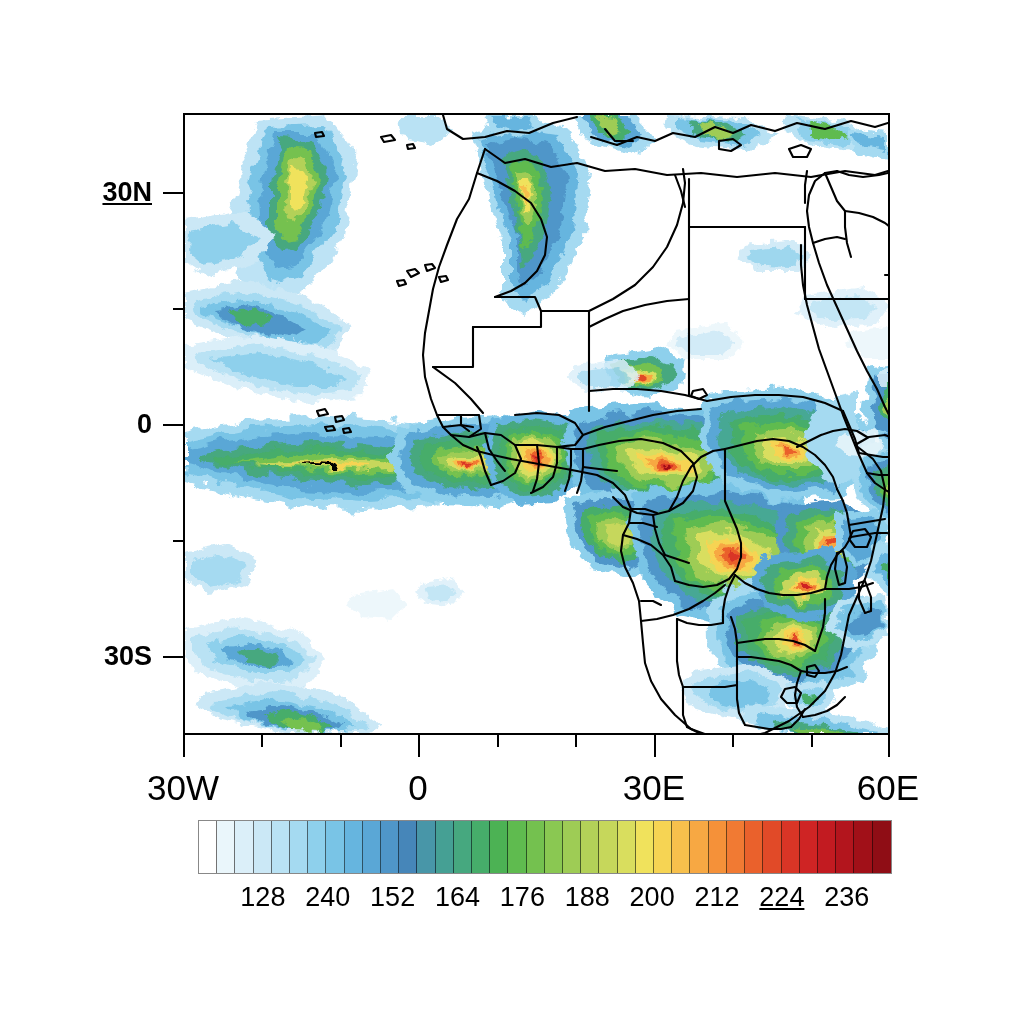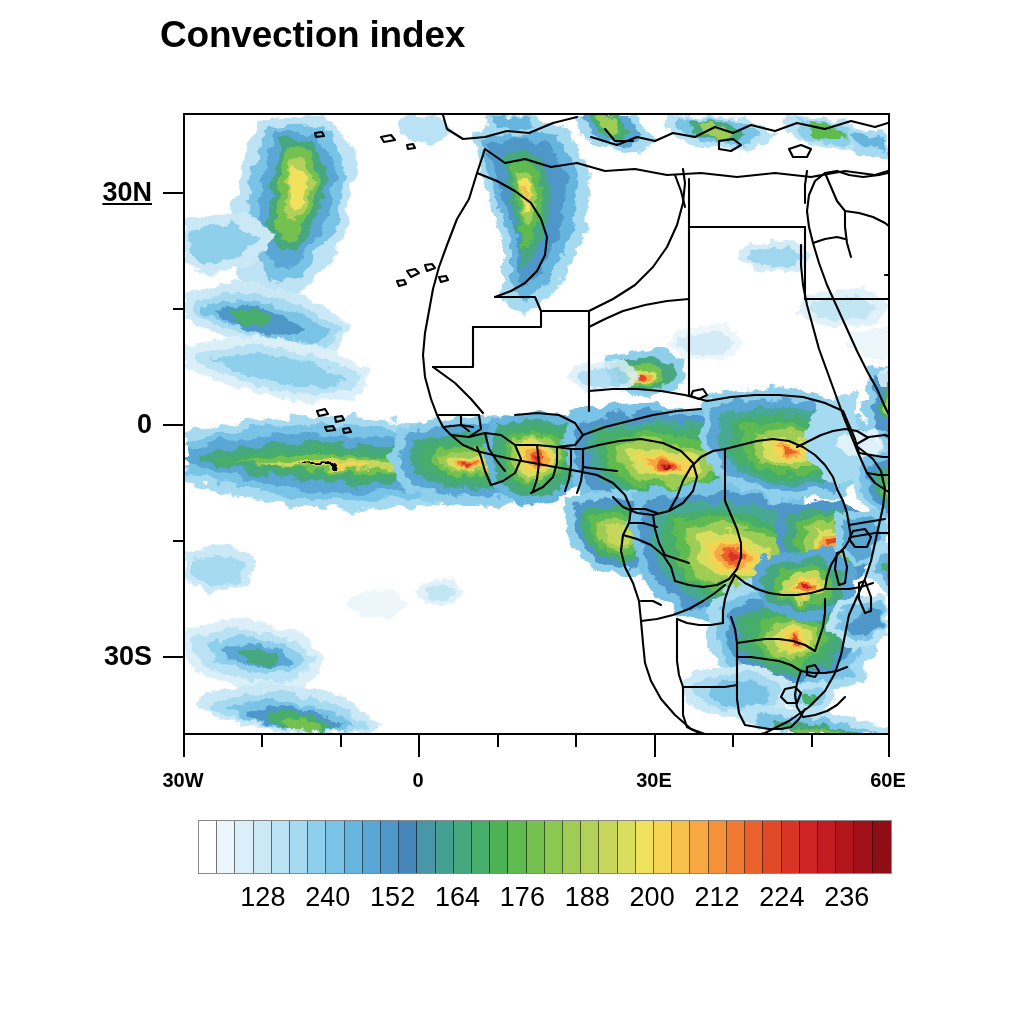--- a/index.html
+++ b/index.html
@@ -20,37 +20,36 @@
   #plot svg{display:block;width:703px;height:618px;}
 
   
   .tick{position:absolute;background:#000;}
   .tick.h{height:2px;}
   .tick.v{width:2px;}
 
   
   .ylab{position:absolute;font-size:27px;font-weight:bold;text-align:right;
         white-space:nowrap;line-height:1;}
-  .xlab{position:absolute;font-size:20px;font-weight:bold;text-align:center;
+  .xlab{position:absolute;font-size:35px;font-weight:normal;text-align:center;
         white-space:nowrap;line-height:1;}
 
   
   #cbar{position:absolute;left:198px;top:820px;height:52px;display:flex;
         border:1px solid #888;box-sizing:content-box;}
   #cbar .seg{height:52px;border-right:1px solid rgba(0,0,0,.55);box-sizing:border-box;}
   #cbar .seg:last-child{border-right:none;}
   .cbtick{position:absolute;font-size:27px;font-weight:normal;text-align:center;
           white-space:nowrap;line-height:1;top:884px;}
 </style>
 </head>
 <body>
 
 <div id="stage">
 
-  <div id="title-main">Convection index</div>
 
   <div id="plot">
     <svg viewBox="0 0 703 618" preserveAspectRatio="none">
       <defs>
         <clipPath id="frame">
             <rect x="0" y="0" width="703" height="618"></rect>
           </clipPath>
 
         <filter id="fuzz" x="-20%" y="-20%" width="140%" height="140%">
           <feTurbulence type="fractalNoise" baseFrequency="0.05 0.07" numOctaves="4" seed="17" result="n"></feTurbulence>
@@ -576,15 +575,15 @@
     </div>
 
 <div class="cbtick" style="left: 217.875px; width: 90px;">128</div>
     <div class="cbtick" style="left: 282.75px; width: 90px;">240</div>
     <div class="cbtick" style="left: 347.625px; width: 90px;">152</div>
     <div class="cbtick" style="left: 412.5px; width: 90px;">164</div>
     <div class="cbtick" style="left: 477.375px; width: 90px;">176</div>
     <div class="cbtick" style="left: 542.25px; width: 90px;">188</div>
     <div class="cbtick" style="left: 607.125px; width: 90px;">200</div>
     <div class="cbtick" style="left: 672px; width: 90px;">212</div>
-    <div class="cbtick" style="left: 736.875px; width: 90px;">224</div>
+    <div class="cbtick" style="left: 736.875px; width: 90px; text-decoration: underline;">224</div>
     <div class="cbtick" style="left: 801.75px; width: 90px;">236</div>
   </div>
 
 </body></html>

